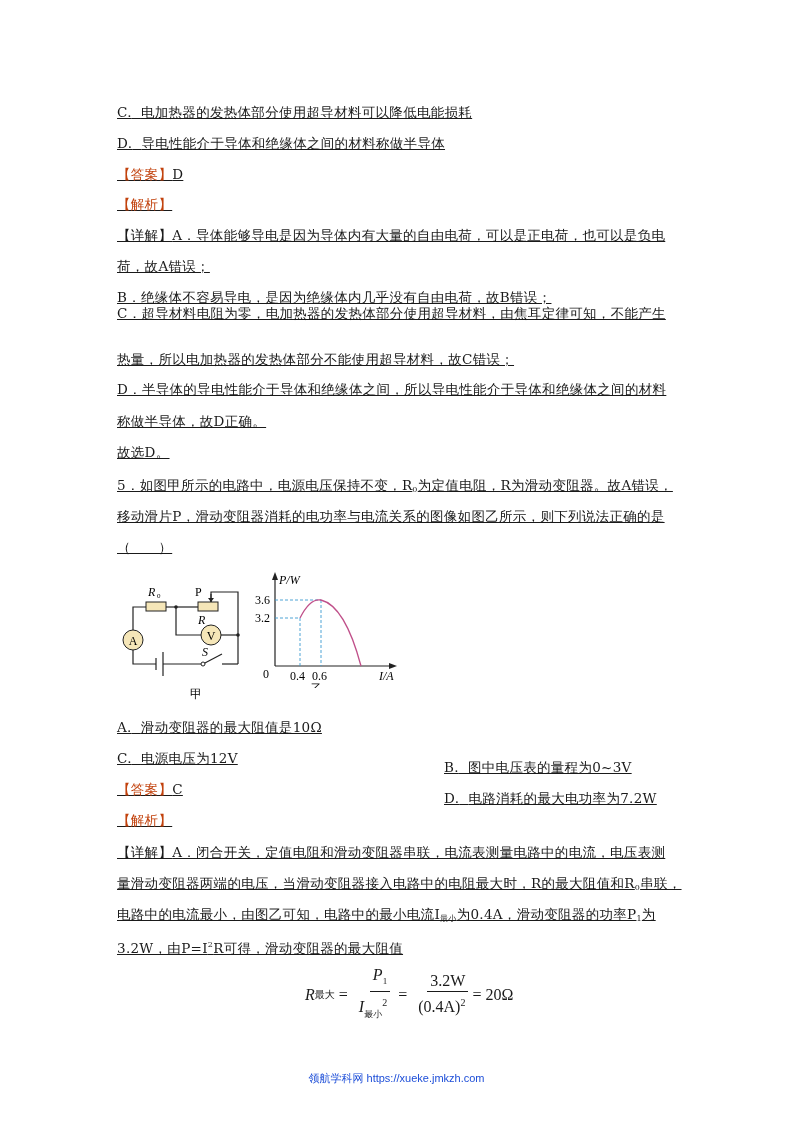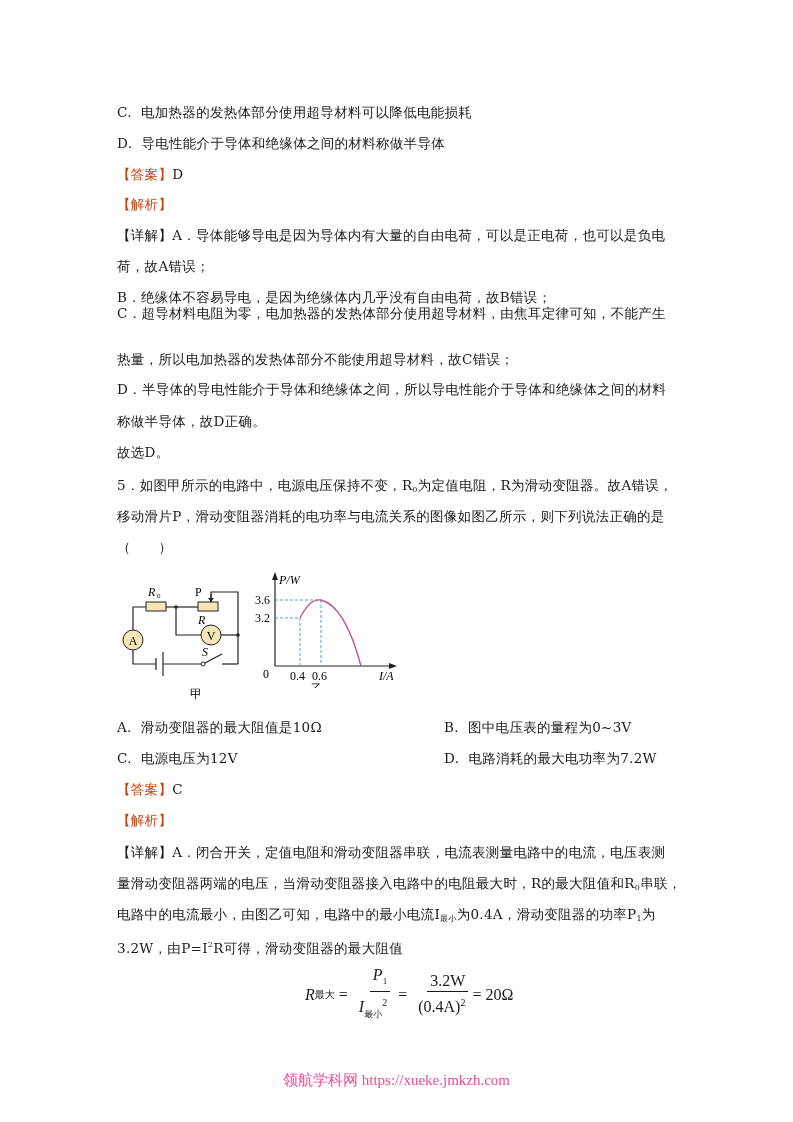--- a/index.html
+++ b/index.html
@@ -1,28 +1,28 @@
 <!DOCTYPE html>
 <html><head>
 <meta charset="utf-8">
 <style>
   html, body { margin: 0; padding: 0; background: #ffffff; }
   body { width: 793px; height: 1122px; position: relative; overflow: hidden;
          font-family: "DejaVu Serif", "Liberation Serif", serif; color: #1a1a1a; }
-  .line { position: absolute; left: 117px; font-size: 13.5px; line-height: 18px; white-space: nowrap; letter-spacing: 0.3px; }
+  .line { position: absolute; left: 117px; font-size: 13.5px; line-height: 18px; white-space: nowrap; letter-spacing: 0.3px; text-decoration: underline; }
   .tag { color: #c2410c; }
-  .opt-right { left: 444px; }
+  .opt-right { left: 444px; margin-top: 40px; }
   sub.s { font-size: 8px; vertical-align: -2px; }
   sup.s { font-size: 8px; vertical-align: 6px; }
   .formula { position: absolute; left: 305px; top: 965px; font-family: "Liberation Serif", serif; font-size: 16px; display: flex; align-items: center; }
   .frac { display: inline-flex; flex-direction: column; align-items: flex-end; margin: 0 4px; }
   .frac .num { padding: 0 3px; border-bottom: 1px solid #1a1a1a; line-height: 20px; }
   .frac .den { padding: 0 3px; line-height: 22px; }
   .footer { position: absolute; left: 0; width: 793px; top: 1071px; text-align: center;
-            font-family: Liberation Serif, serif; font-size: 15px; color: #ec4899; }
+            font-family: Liberation Sans, sans-serif; font-size: 11px; color: #1d4ed8; }
   .fig { position: absolute; }
 </style>
 </head>
 <body>
 
 <div class="line" style="top:103px">
   <span>C.</span>&nbsp;
   <span>电加热器的发热体部分使用超导材料可以降低电能损耗</span>
 </div>
 <div class="line" style="top:134px">

